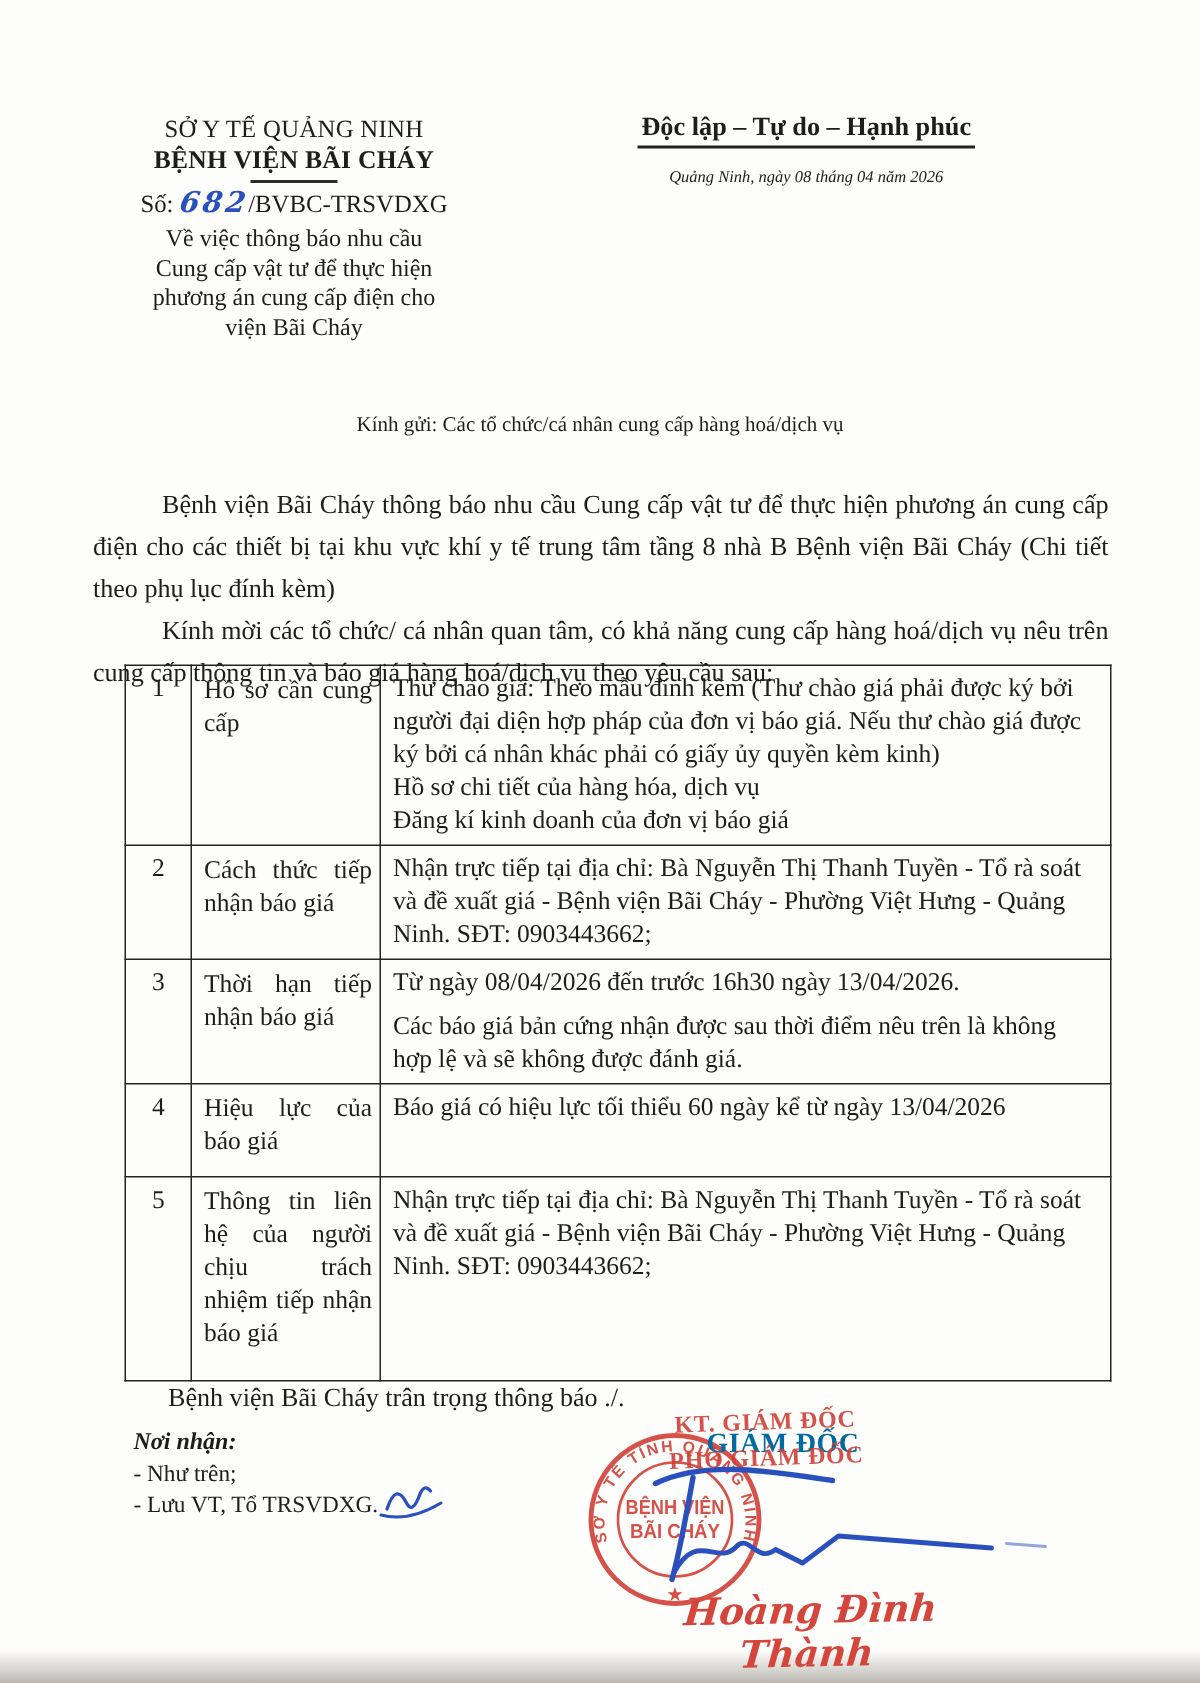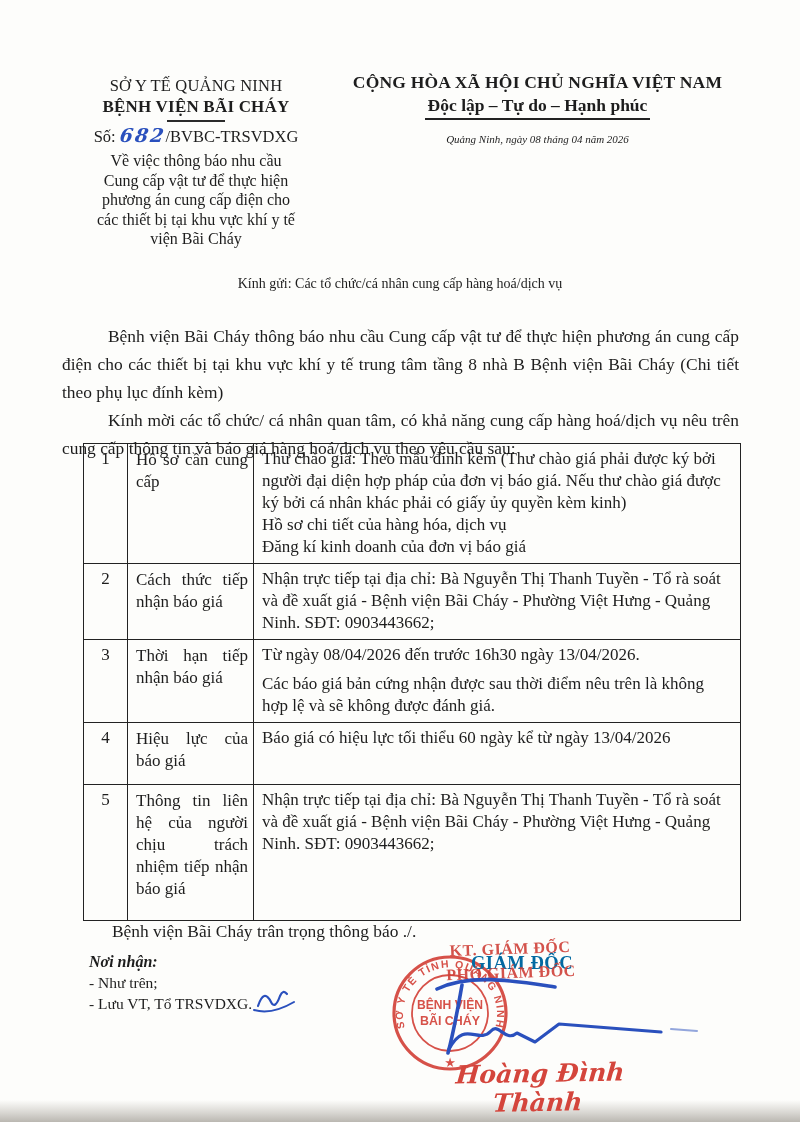--- a/index.html
+++ b/index.html
@@ -71,27 +71,25 @@
 
   <div class="hdr-left">
     <div class="org-parent">SỞ Y TẾ QUẢNG NINH</div>
     <div class="org-name">BỆNH VIỆN BÃI CHÁY</div>
     <div class="org-rule"></div>
     <div class="doc-no"><span>Số:</span> <span class="hand-number">682</span><span>/BVBC-TRSVDXG</span></div>
     <div class="subject">
       <div>Về việc thông báo nhu cầu</div>
       <div>Cung cấp vật tư để thực hiện</div>
       <div>phương án cung cấp điện cho</div>
-      <div>các thiết bị tại khu vực khí y tế</div>
       <div>viện Bãi Cháy</div>
     </div>
   </div>
 
   <div class="hdr-right">
-    <div class="country">CỘNG HÒA XÃ HỘI CHỦ NGHĨA VIỆT NAM</div>
     <div><span class="motto">Độc lập – Tự do – Hạnh phúc</span></div>
     <div class="place-date">Quảng Ninh, ngày 08  tháng 04  năm 2026</div>
   </div>
 
   <div class="salutation">Kính gửi: Các tổ chức/cá nhân cung cấp hàng hoá/dịch vụ</div>
 
   <div class="paras">
     <p>Bệnh viện Bãi Cháy thông báo nhu cầu Cung cấp vật tư để thực hiện phương án cung cấp điện cho các thiết bị tại khu vực khí y tế trung tâm tầng 8 nhà B Bệnh viện Bãi Cháy (Chi tiết theo phụ lục đính kèm)</p>
     <p>Kính mời các tổ chức/ cá nhân quan tâm, có khả năng cung cấp hàng hoá/dịch vụ nêu trên cung cấp thông tin và báo giá hàng hoá/dịch vụ theo yêu cầu sau:</p>
   </div>

